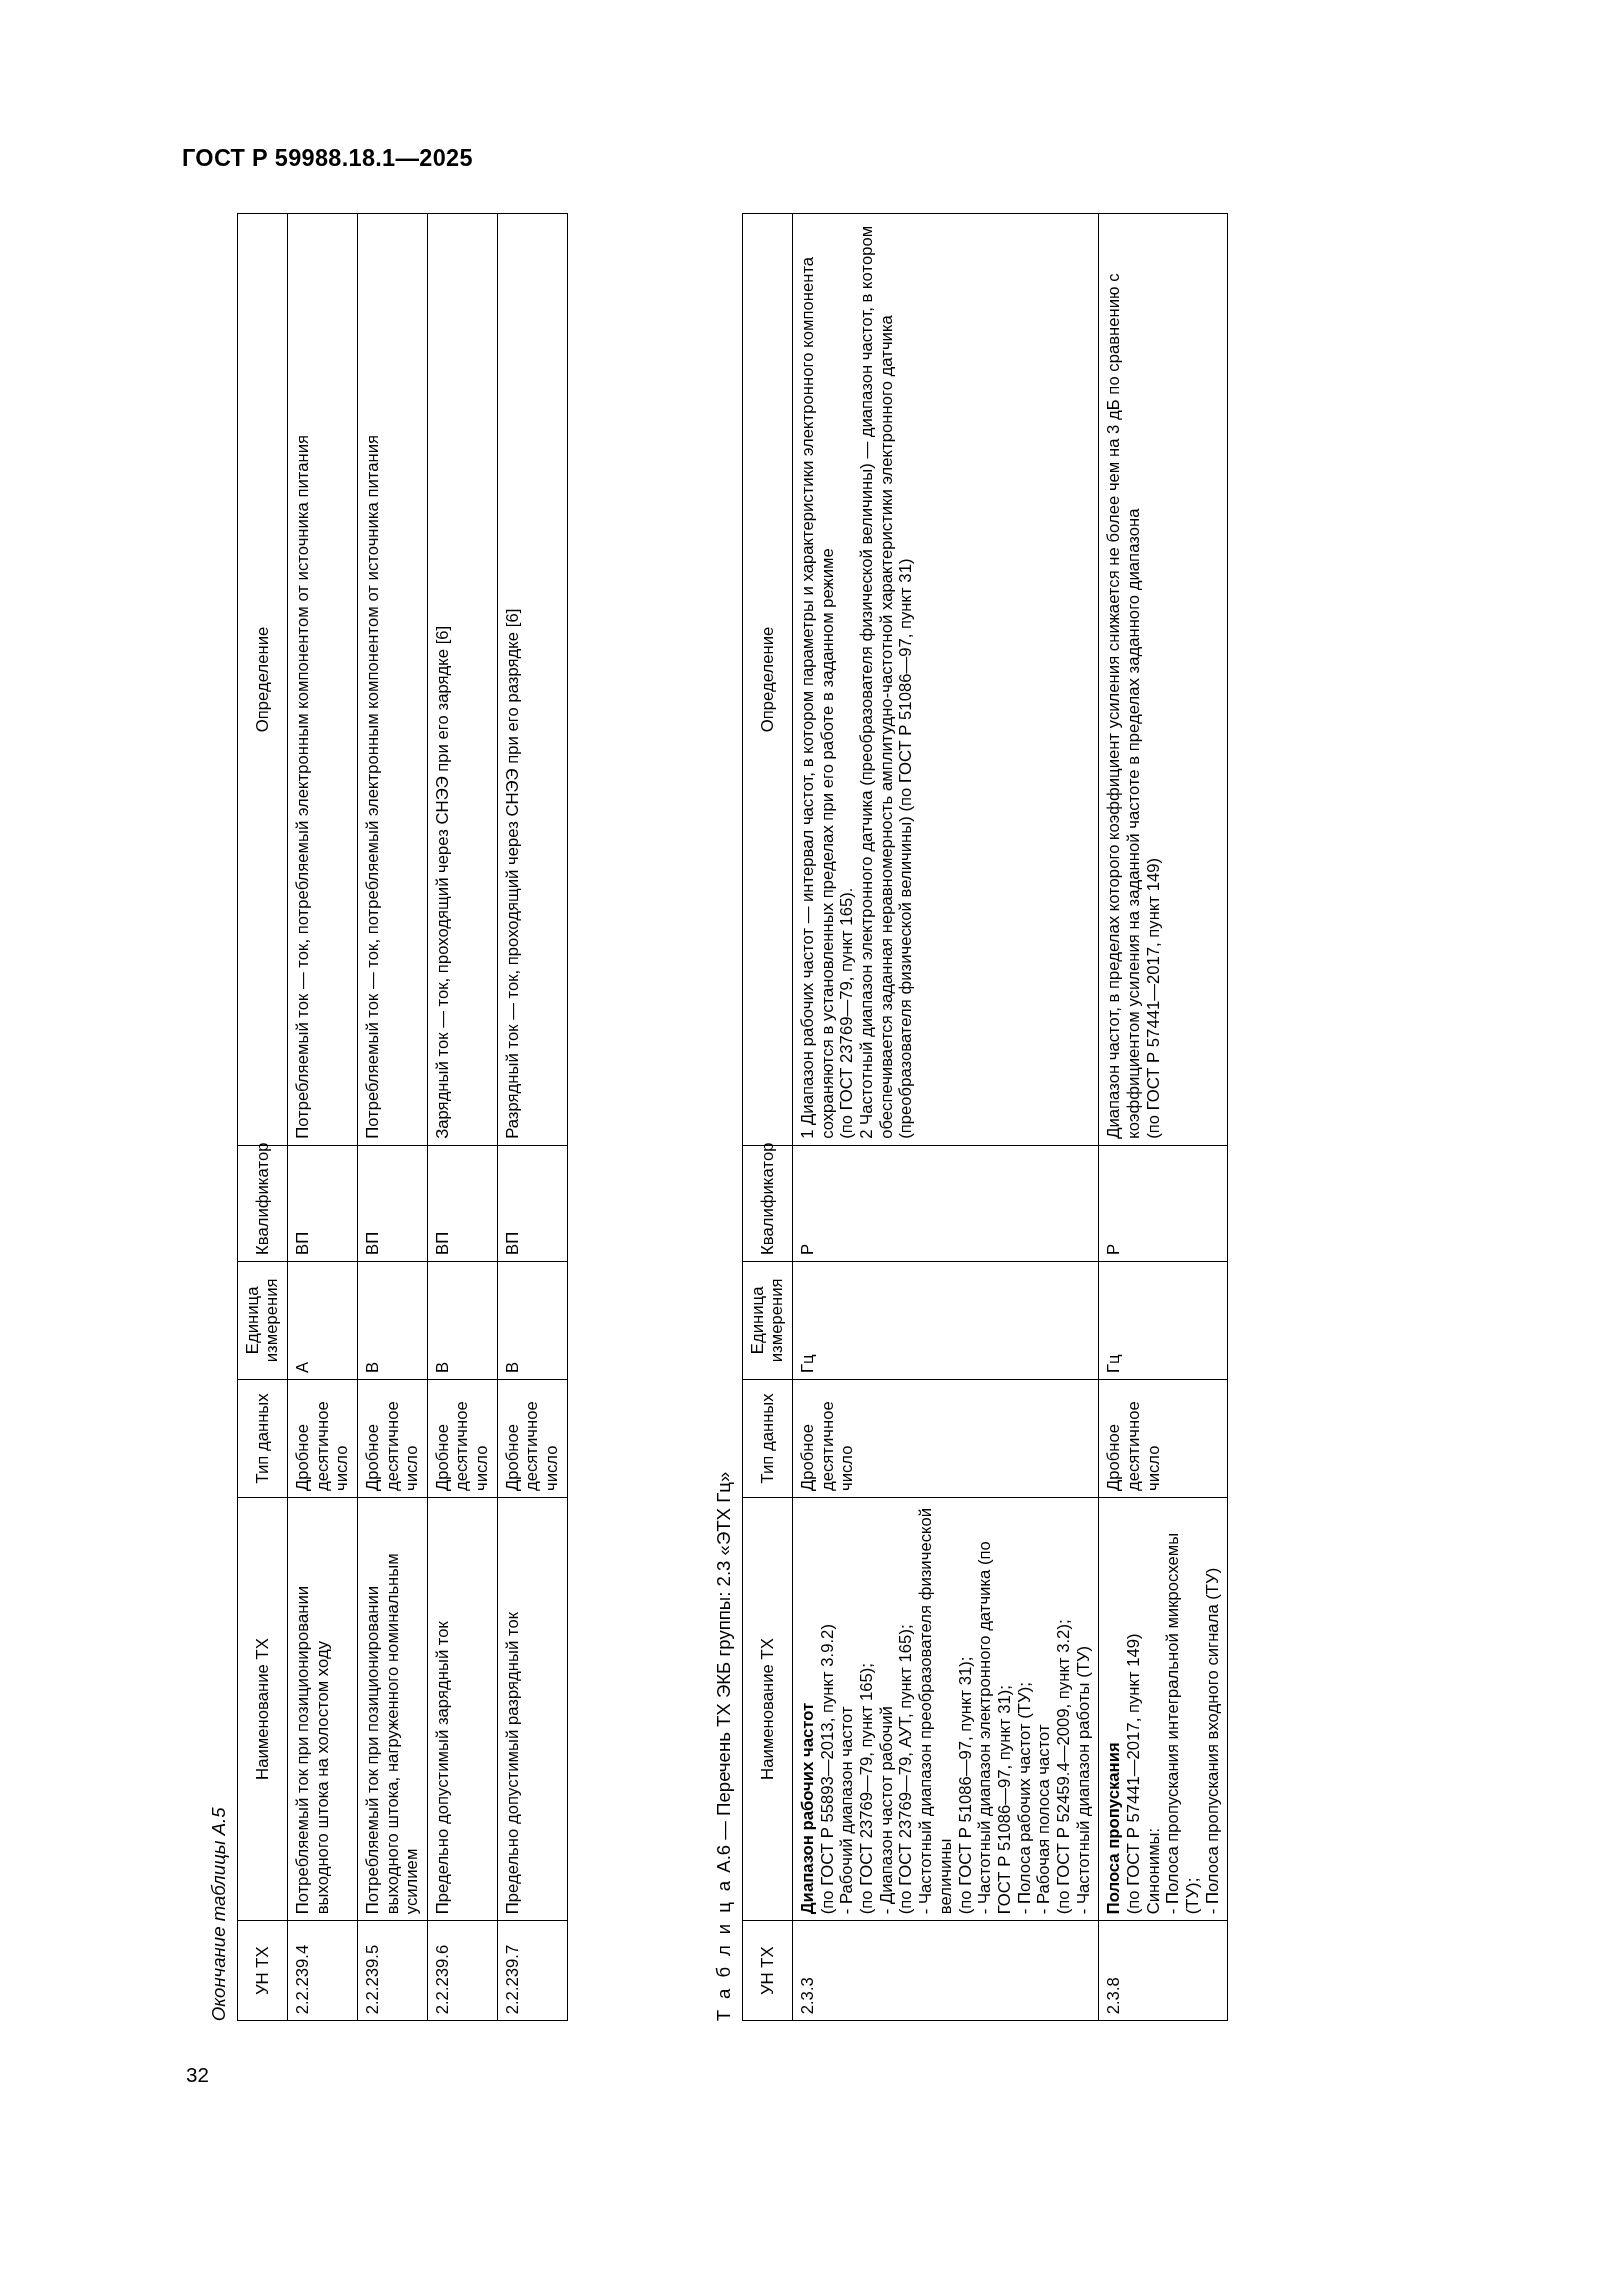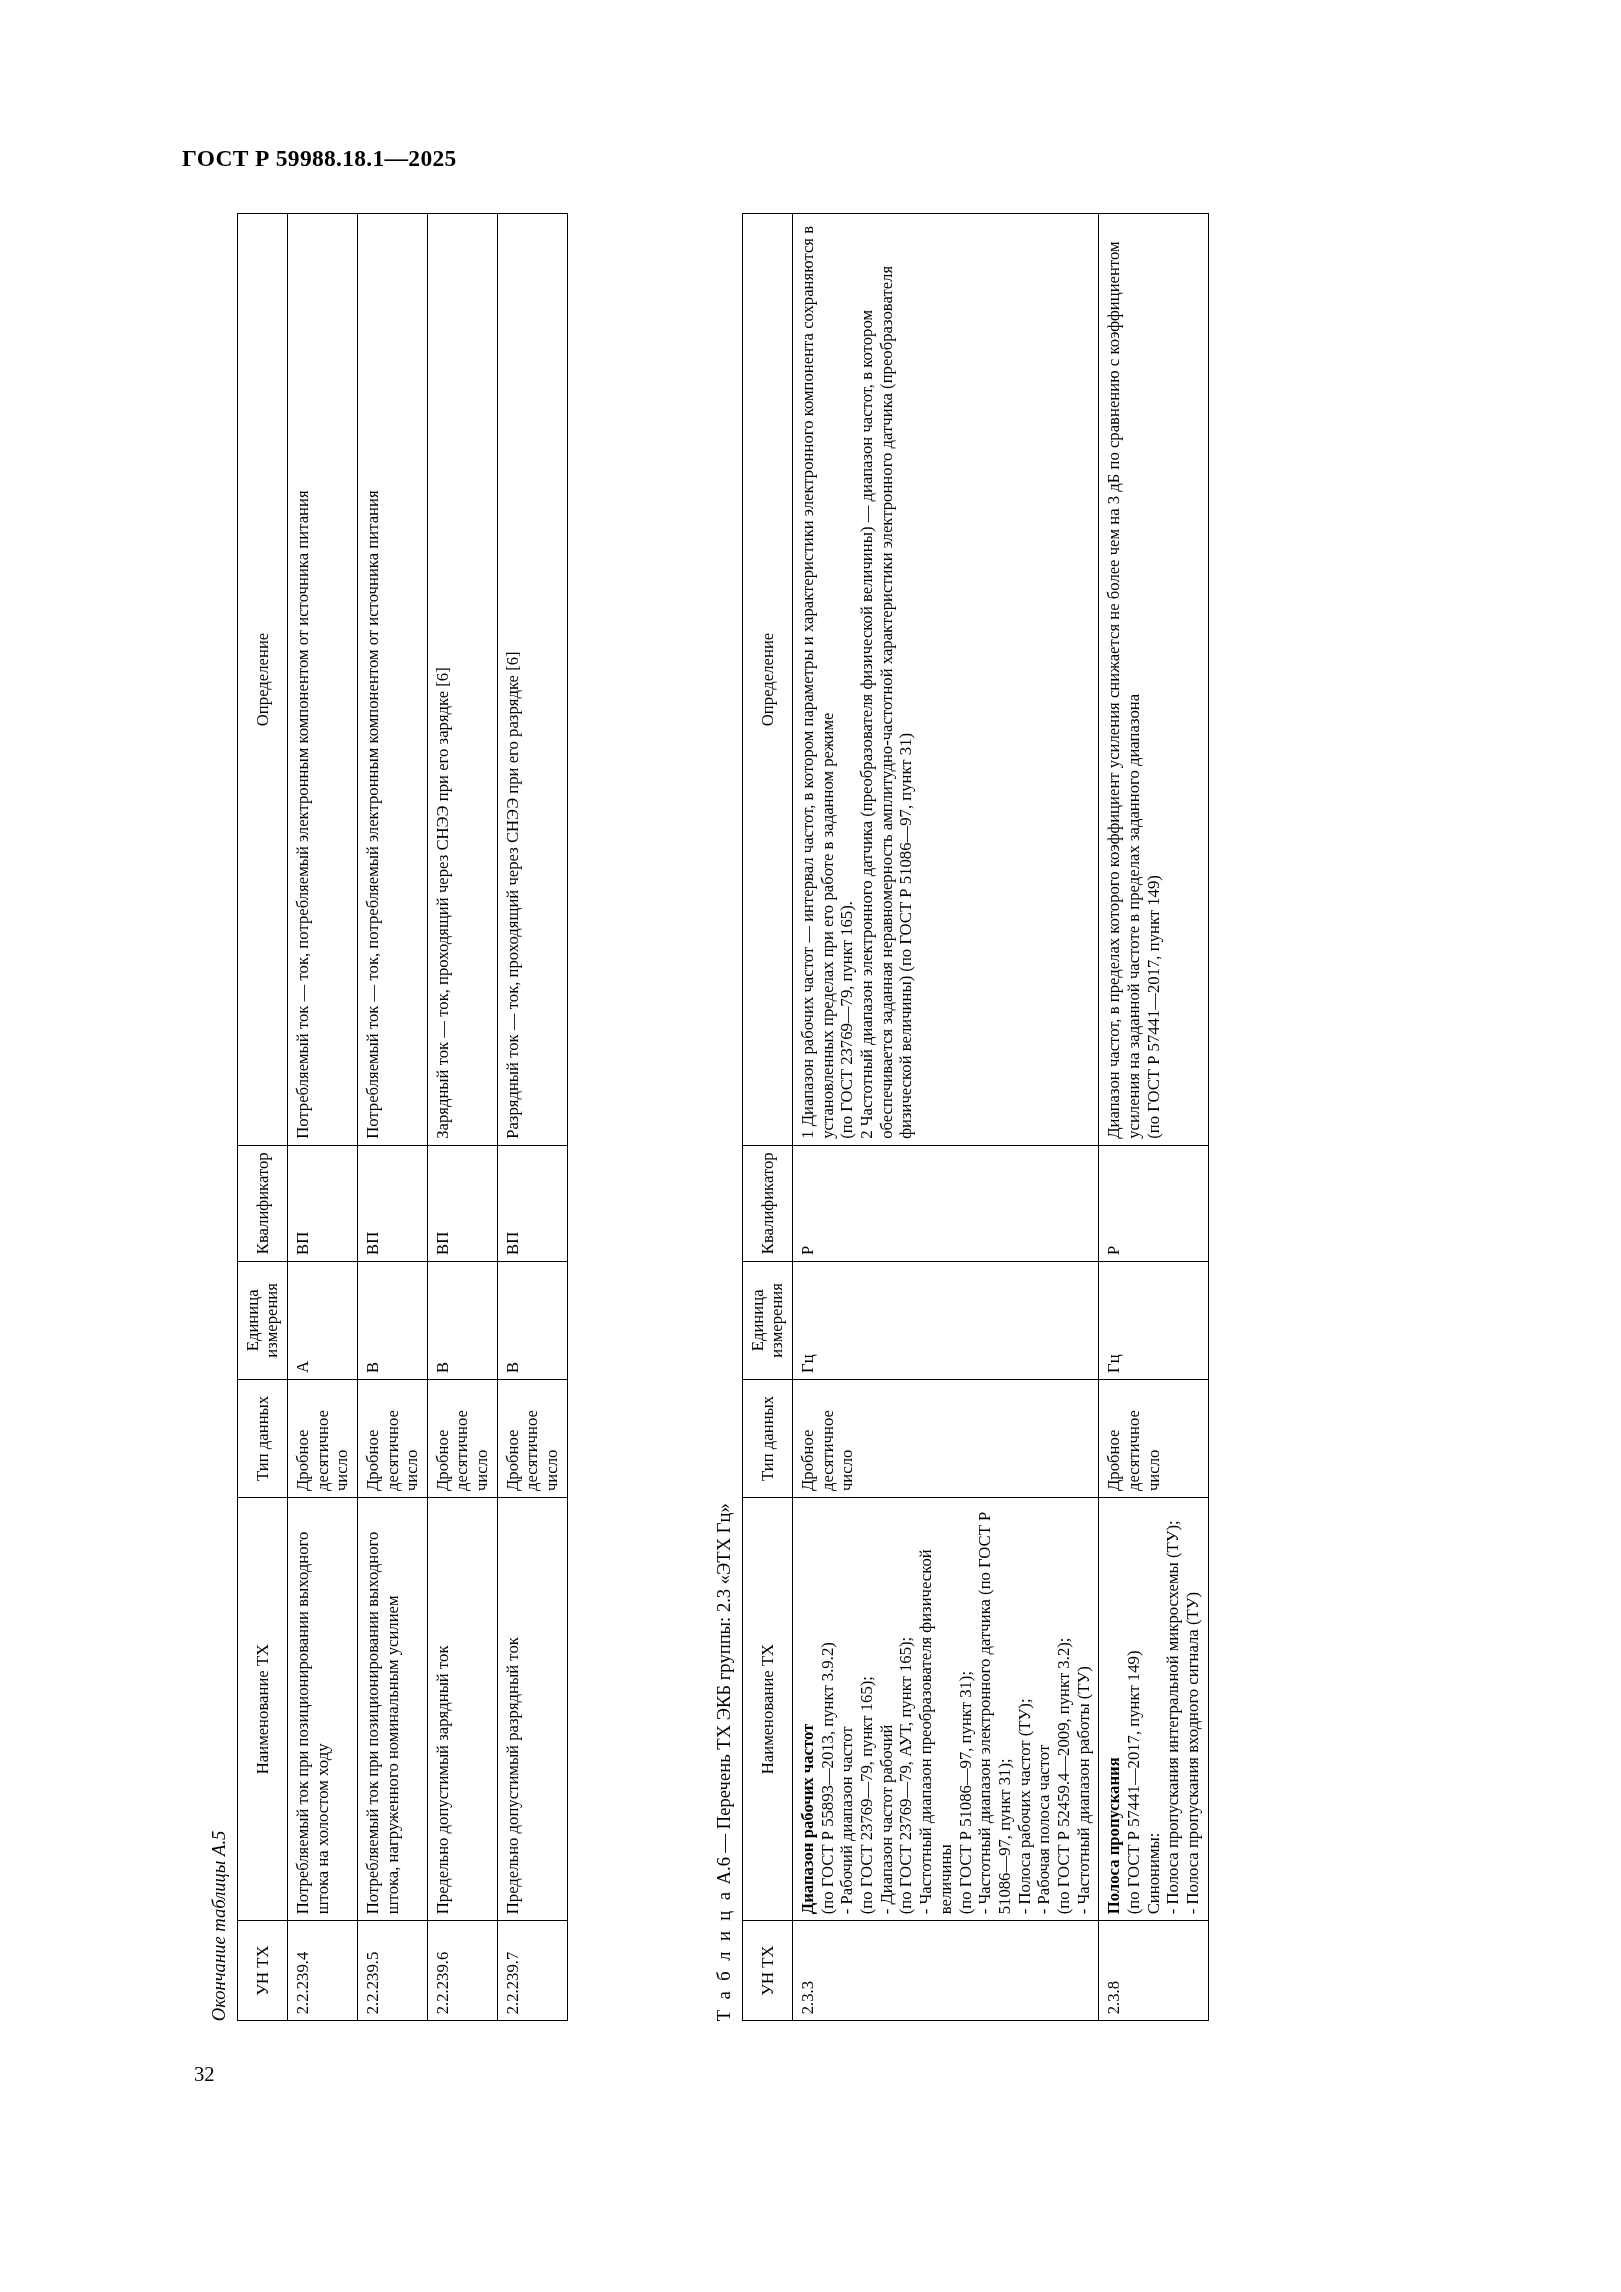--- a/index.html
+++ b/index.html
@@ -5,38 +5,37 @@
   html, body {
     margin: 0;
     padding: 0;
     background: #ffffff;
   }
   .page {
     position: relative;
     width: 1621px;
     height: 2293px;
     background: #ffffff;
-    font-family: Liberation Serif, serif;
+    font-family: Liberation Sans, sans-serif;
     color: #000000;
     overflow: hidden;
   }
   .header-title {
     position: absolute;
     left: 182px;
     top: 145px;
     font-size: 23.5px;
     font-weight: bold;
     letter-spacing: 0.3px;
   }
   .page-number {
     position: absolute;
     left: 186px;
     top: 2063px;
     font-size: 20.6px;
-    margin-left: 8px;
   }
 
   .rotbox {
     position: absolute;
     transform-origin: 0 0;
   }
 
   
   .tbl-label {
     font-size: 18.6px;

